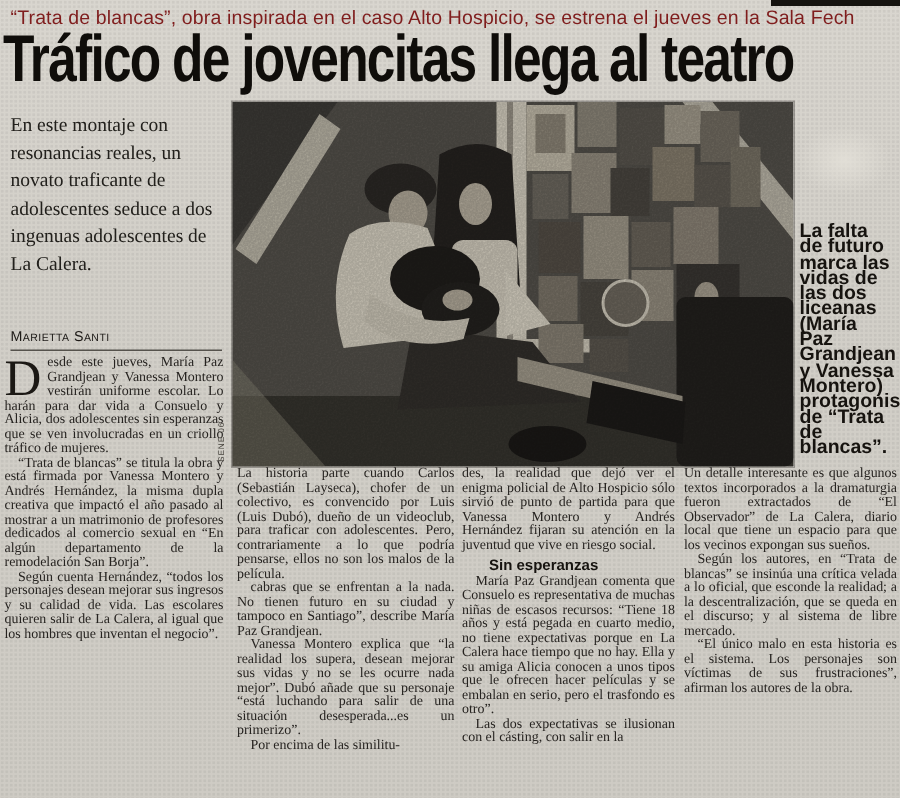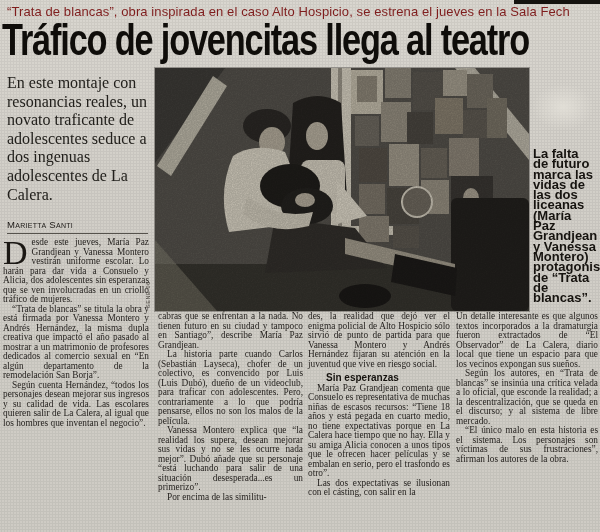--- a/index.html
+++ b/index.html
@@ -13,21 +13,21 @@
     background-image:radial-gradient(rgba(0,0,0,.05) 1px, transparent 1.2px);background-size:3px 3px}
   .print-mark{position:absolute;left:514px;top:0;width:86px;height:4px;background:#15130f}
   .bleed{position:absolute;left:532px;top:84px;width:62px;height:46px;
     background:radial-gradient(closest-side,rgba(228,225,217,.85),rgba(228,225,217,0))}
   .kicker{position:absolute;left:7px;top:4px;white-space:nowrap;
     font-family:"Liberation Sans",sans-serif;font-size:13px;color:#7f1d1d;letter-spacing:.1px}
   .headline{position:absolute;left:2px;top:15px;white-space:nowrap;
     font-family:"Liberation Sans",sans-serif;font-weight:700;font-size:44px;
     letter-spacing:-1.5px;color:#0f0d0a;transform:scaleX(.78);transform-origin:left top}
   .lead{position:absolute;left:7px;top:74px;width:143px;
-    font-size:16px;line-height:18.6px;color:#22201c}
+    font-size:13px;line-height:18.6px;color:#22201c}
   .byline{position:absolute;left:7px;top:219px;width:141px;
     font-family:"Liberation Sans",sans-serif;font-variant:small-caps;font-weight:400;
     font-size:9.5px;letter-spacing:.3px;color:#1c1916;
     border-bottom:1px solid #55524c;padding-bottom:3px}
   .photo{position:absolute;left:155px;top:68px;width:374px;height:243px;
     box-shadow:0 0 0 1px rgba(40,38,34,.35)}
   .photo svg{display:block}
   .credit{position:absolute;left:145px;top:262px;height:46px;
     font-family:"Liberation Sans",sans-serif;font-size:5.5px;color:#45423c;
     writing-mode:vertical-rl;transform:rotate(180deg);letter-spacing:.6px}
@@ -128,22 +128,22 @@
 </div>
 <div class="credit">SENE 06</div>
 <div class="caption">La falta de futuro marca las vidas de las dos liceanas (María Paz Grandjean y Vanessa Montero) protagonistas de “Trata de blancas”.</div>
 
 <div class="col" id="col1">
     <p>Desde este jueves, María Paz Grandjean y Vanessa Montero vestirán uniforme escolar. Lo harán para dar vida a Consuelo y Alicia, dos adolescentes sin esperanzas que se ven involucradas en un criollo tráfico de mujeres.</p>
     <p>“Trata de blancas” se titula la obra y está firmada por Vanessa Montero y Andrés Hernández, la misma dupla creativa que impactó el año pasado al mostrar a un matrimonio de profesores dedicados al comercio sexual en “En algún departamento de la remodelación San Borja”.</p>
     <p>Según cuenta Hernández, “todos los personajes desean mejorar sus ingresos y su calidad de vida. Las escolares quieren salir de La Calera, al igual que los hombres que inventan el negocio”.</p>
   </div>
 <div class="col" id="col2">
+    <p>La historia parte cuando Carlos (Sebastián Layseca), chofer de un colectivo, es convencido por Luis (Luis Dubó), dueño de un videoclub, para traficar con adolescentes. Pero, contrariamente a lo que podría pensarse, ellos no son los malos de la película.</p>
     <p>cabras que se enfrentan a la nada. No tienen futuro en su ciudad y tampoco en Santiago”, describe María Paz Grandjean.</p>
-    <p>La historia parte cuando Carlos (Sebastián Layseca), chofer de un colectivo, es convencido por Luis (Luis Dubó), dueño de un videoclub, para traficar con adolescentes. Pero, contrariamente a lo que podría pensarse, ellos no son los malos de la película.</p>
     <p>Vanessa Montero explica que “la realidad los supera, desean mejorar sus vidas y no se les ocurre nada mejor”. Dubó añade que su personaje “está luchando para salir de una situación desesperada...es un primerizo”.</p>
     <p>Por encima de las similitu-</p>
   </div>
 <div class="col" id="col3">
     <p>des, la realidad que dejó ver el enigma policial de Alto Hospicio sólo sirvió de punto de partida para que Vanessa Montero y Andrés Hernández fijaran su atención en la juventud que vive en riesgo social.</p>
     <h4>Sin esperanzas</h4>
     <p>María Paz Grandjean comenta que Consuelo es representativa de muchas niñas de escasos recursos: “Tiene 18 años y está pegada en cuarto medio, no tiene expectativas porque en La Calera hace tiempo que no hay. Ella y su amiga Alicia conocen a unos tipos que le ofrecen hacer películas y se embalan en serio, pero el trasfondo es otro”.</p>
     <p>Las dos expectativas se ilusionan con el cásting, con salir en la</p>
   </div>
 <div class="col" id="col4">

